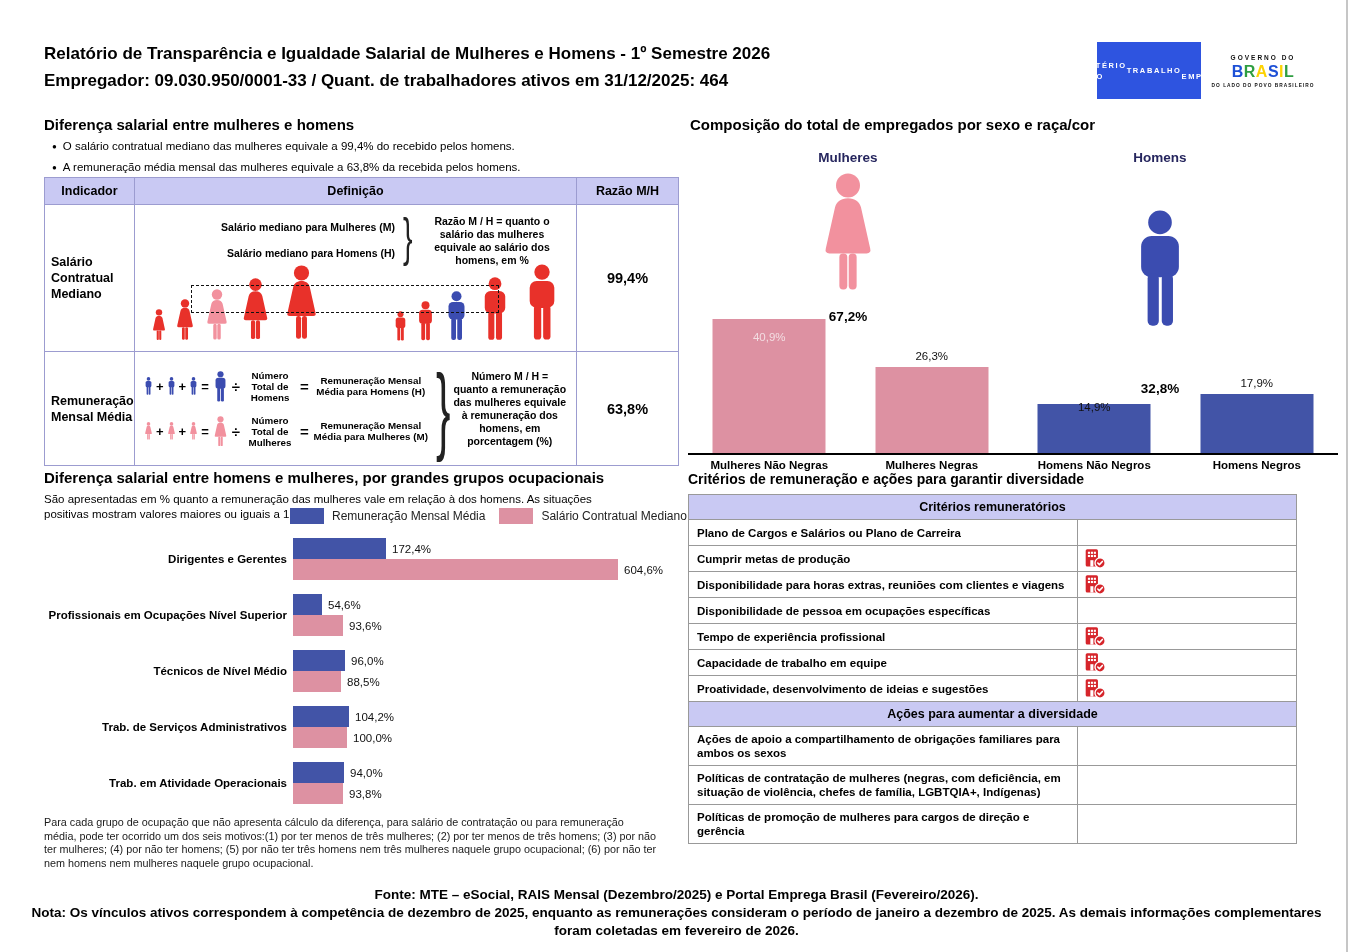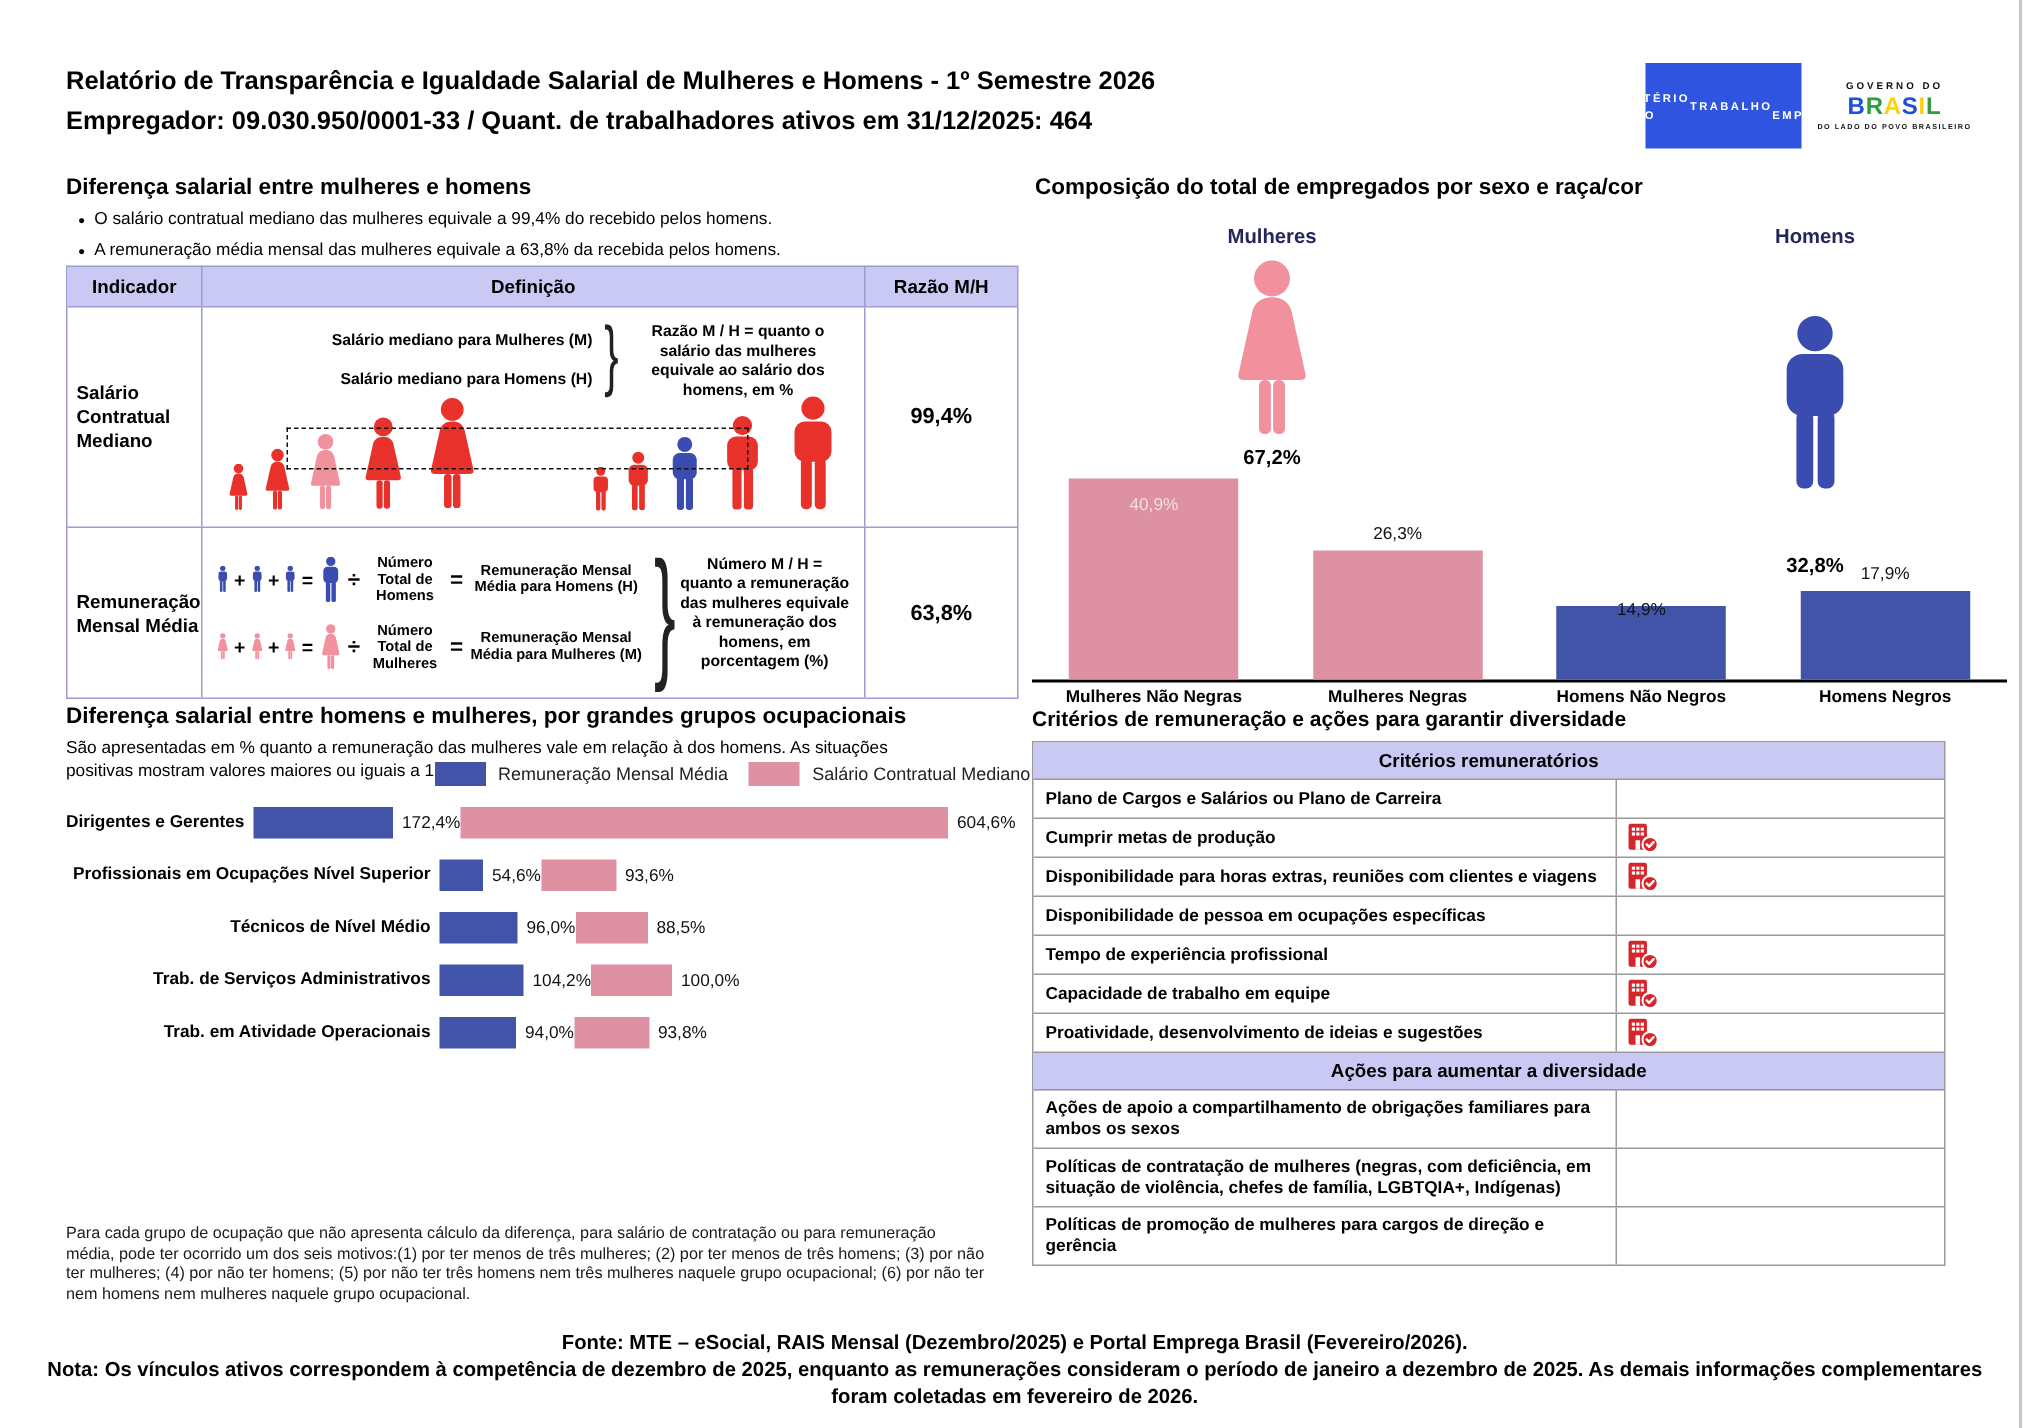--- a/index.html
+++ b/index.html
@@ -53,29 +53,29 @@
   
   .occ-sub{position:absolute;left:44px;top:492px;width:570px;font-size:11.5px;line-height:15px;}
   .legend{position:absolute;left:290px;top:508px;display:flex;align-items:center;gap:14px;}
   .leg-item{display:flex;align-items:center;gap:8px;}
   .leg-swatch{width:34px;height:16px;display:inline-block;}
   .leg-label{font-size:12px;color:#222;}
   .occ-chart{position:absolute;left:44px;top:538px;width:633px;}
   .occ-row{display:flex;margin-bottom:14px;}
   .occ-label{width:243px;padding-right:6px;font-weight:bold;font-size:11.5px;line-height:13px;
              display:flex;align-items:center;justify-content:flex-end;text-align:right;}
-  .occ-bars{flex:1;display:flex;}
+  .occ-bars{flex:1;display:flex;flex-direction:column;}
   .occ-bar-line{display:flex;align-items:center;height:21px;}
   .occ-bar{height:21px;}
   .occ-val{font-size:11.5px;margin-left:6px;color:#111;}
   .occ-note{position:absolute;left:44px;top:816px;width:614px;font-size:10.8px;line-height:13.5px;color:#1a1a1a;}
   
   .sex-block{position:absolute;width:180px;display:flex;flex-direction:column;align-items:center;}
   .sex-label{font-size:13.5px;font-weight:bold;color:#26265e;margin-bottom:8px;}
-  .sex-value{font-size:13.5px;font-weight:bold;margin-top:4px;}
+  .sex-value{font-size:13.5px;font-weight:bold;margin-top:16px;}
   .comp-chart{position:absolute;left:688px;top:312px;width:650px;}
   .comp-plot{height:141px;position:relative;border-bottom:2px solid #000;}
   .comp-slot{position:absolute;bottom:0;width:25%;height:100%;}
   .comp-bar{position:absolute;bottom:0;left:50%;transform:translateX(-50%);width:113px;}
   .comp-val{position:absolute;left:50%;transform:translateX(-50%);font-size:11.5px;white-space:nowrap;}
   .comp-cats{display:flex;margin-top:4px;}
   .comp-cat{width:25%;text-align:center;font-weight:bold;font-size:11.5px;}
   
   .crit-table{position:absolute;left:688px;top:494px;width:607px;border:1px solid #999;}
   .crit-head{background:#c9c9f3;font-weight:bold;font-size:12.5px;text-align:center;
@@ -342,21 +342,21 @@
   <div class="occ-note">Para cada grupo de ocupação que não apresenta cálculo da diferença, para salário de contratação ou para remuneração média, pode ter ocorrido um dos seis motivos:(1) por ter menos de três mulheres; (2) por ter menos de três homens; (3) por não ter mulheres; (4) por não ter homens; (5) por não ter três homens nem três mulheres naquele grupo ocupacional; (6) por não ter nem homens nem mulheres naquele grupo ocupacional.</div>
 
   <div class="sec-title" style="left:690px;top:116px;">Composição do total de empregados por sexo e raça/cor</div>
   <div class="sex-block" style="left:758px;top:150px;">
     <div class="sex-label">Mulheres</div>
     <svg width="80" height="120">
         <use href="#person-f" fill="#f2919e"></use>
       </svg>
     <div class="sex-value">67,2%</div>
   </div>
-  <div class="sex-block" style="left:1120px;top:150px;gap:37px;">
+  <div class="sex-block" style="left:1070px;top:150px;gap:37px;">
     <div class="sex-label">Homens</div>
     <svg width="72" height="118">
         <use href="#person-m" fill="#3b4cb0"></use>
       </svg>
     <div class="sex-value">32,8%</div>
   </div>
   <div class="comp-chart">
     <div class="comp-plot" id="compPlot">
         <div class="comp-slot" style="left: 0%;">
           <div class="comp-bar" style="height: 134px; background: rgb(221, 145, 162);"></div>

